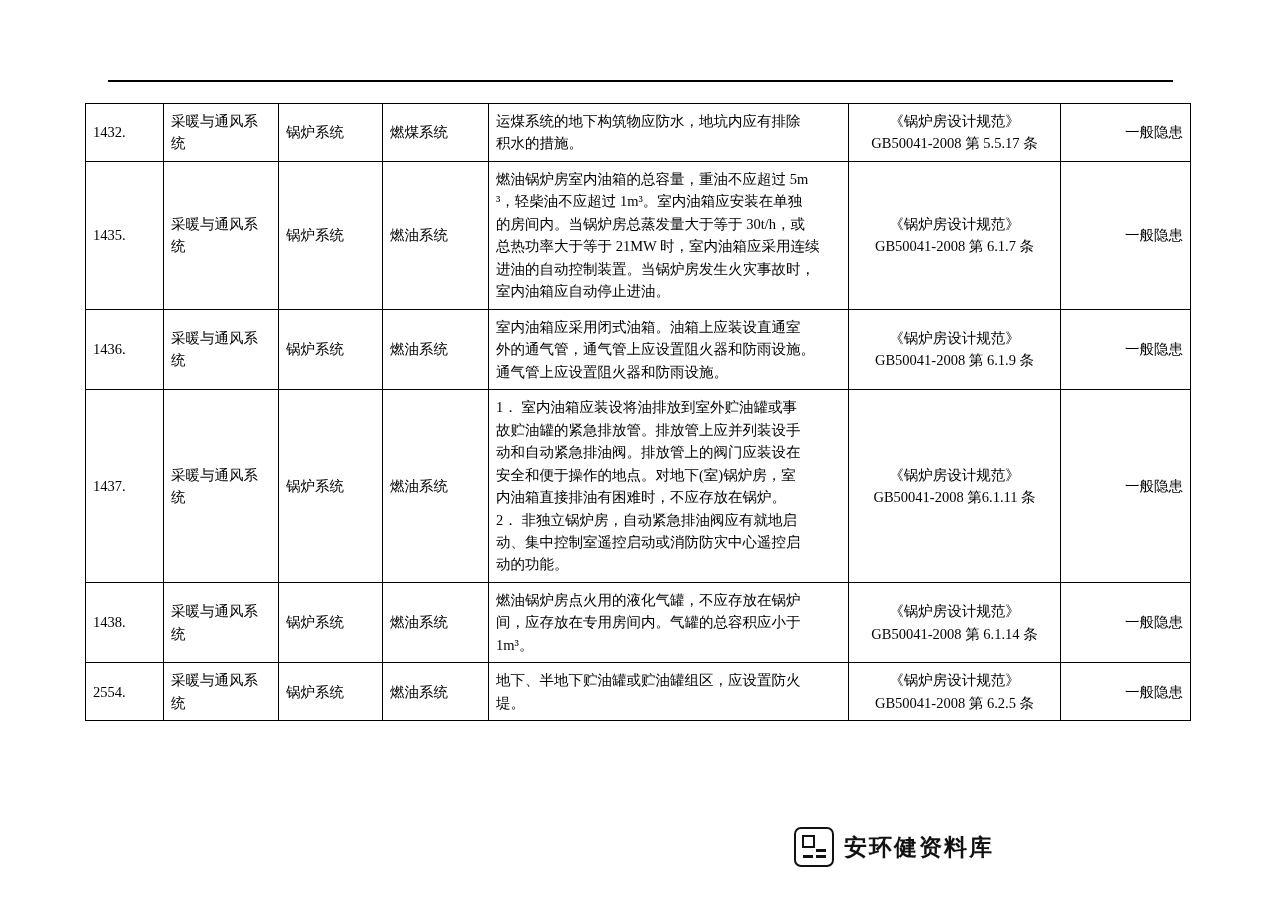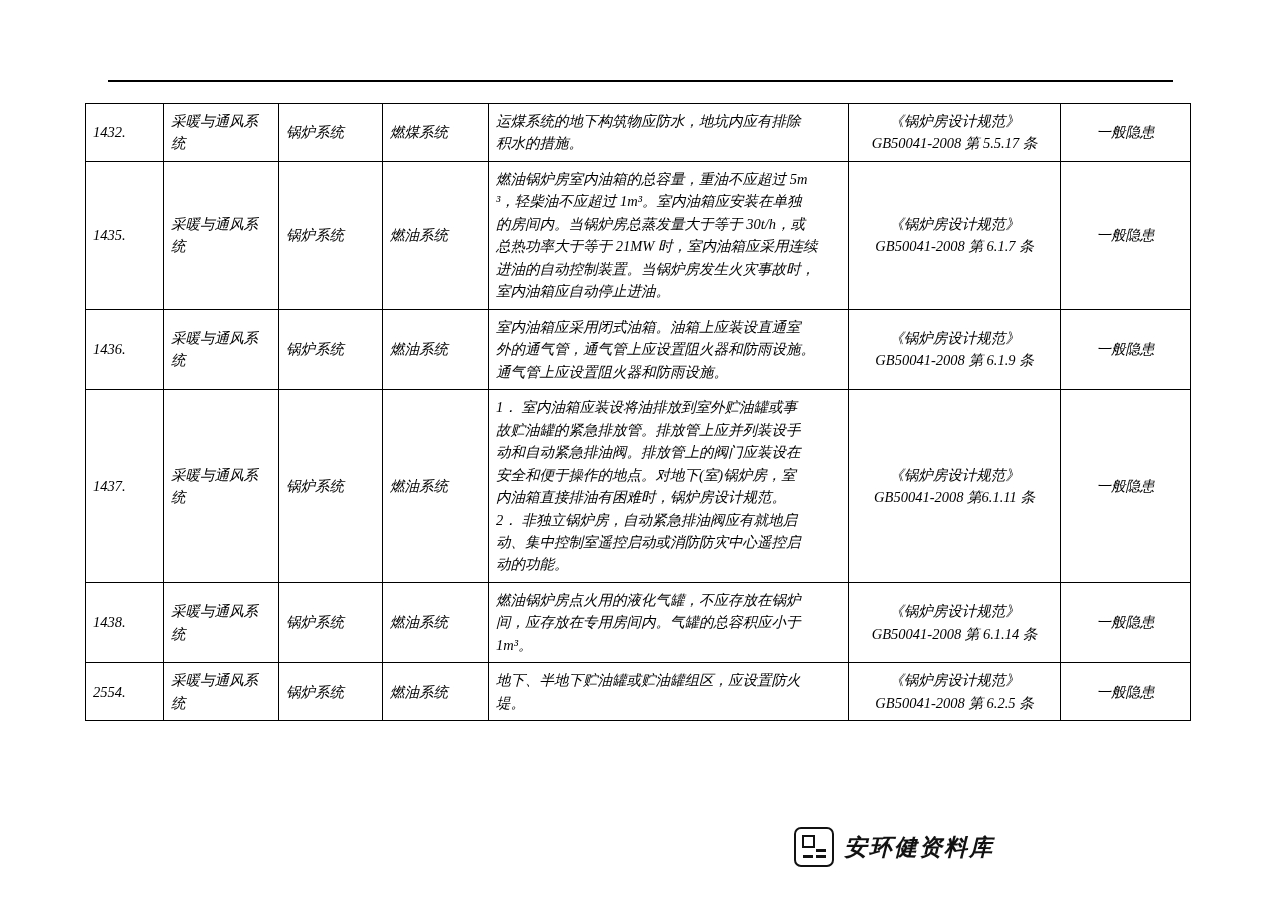--- a/index.html
+++ b/index.html
@@ -13,21 +13,20 @@
     font-family: "Liberation Serif", "DejaVu Serif", serif;
     color: #000000;
     position: relative;
     overflow: hidden;
   }
   .page {
     position: relative;
     width: 1072px;
     height: 905px;
     box-sizing: border-box;
-    font-style: italic;
   }
   .top-rule {
     position: absolute;
     left: 108px;
     top: 80px;
     width: 1065px;
     height: 0;
     border-top: 2px solid #000;
   }
   .table-wrap {
@@ -71,21 +70,21 @@
     margin-left: 36px;
   }
   td.basis {
     text-align: center;
     font-size: 14px;
     line-height: 1.6;
   }
   td.basis .b1 { display: block; }
   td.basis .b2 { display: block; }
   td.level {
-    text-align: center;
+    text-align: right;
   }
   .content-line { display: block; }
   .footer-logo {
     position: absolute;
     right: 78px;
     bottom: 38px;
     display: flex;
     align-items: center;
     gap: 10px;
   }
@@ -198,21 +197,21 @@
         <tr>
           <td class="no">1437.</td>
           <td class="sys">采暖与通风系统</td>
           <td class="sub">锅炉系统</td>
           <td class="unit">燃油系统</td>
           <td class="content">
             <span class="content-line">1． 室内油箱应装设将油排放到室外贮油罐或事</span>
             <span class="content-line">故贮油罐的紧急排放管。排放管上应并列装设手</span>
             <span class="content-line">动和自动紧急排油阀。排放管上的阀门应装设在</span>
             <span class="content-line">安全和便于操作的地点。对地下(室)锅炉房，室</span>
-            <span class="content-line">内油箱直接排油有困难时，锅炉房设计规范。</span>
+            <span class="content-line">内油箱直接排油有困难时，不应存放在锅炉。</span>
             <span class="content-line">2． 非独立锅炉房，自动紧急排油阀应有就地启</span>
             <span class="content-line">动、集中控制室遥控启动或消防防灾中心遥控启</span>
             <span class="content-line">动的功能。</span>
           </td>
           <td class="basis">
             <span class="b1">《锅炉房设计规范》</span>
             <span class="b2">GB50041-2008 第6.1.11 条</span>
           </td>
           <td class="level">一般隐患</td>
         </tr>

